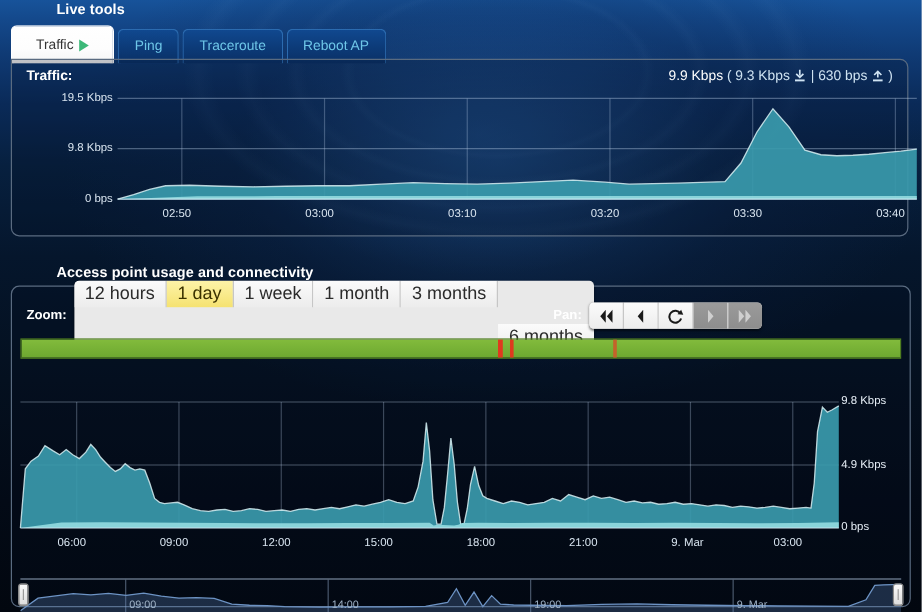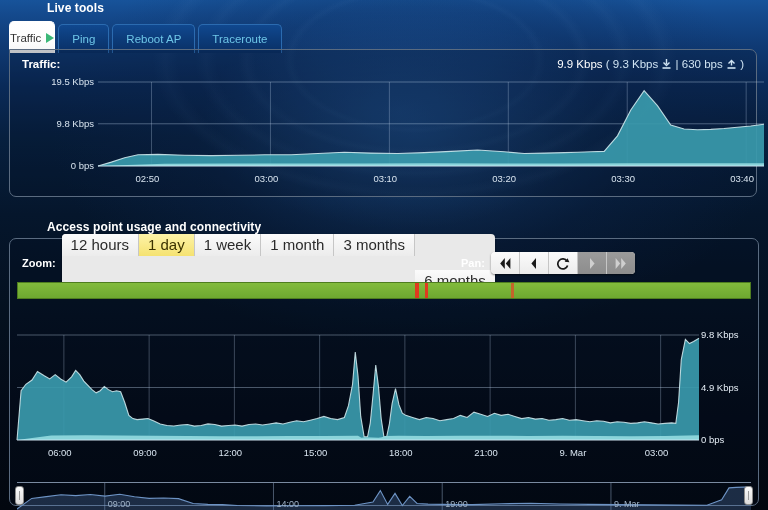--- a/index.html
+++ b/index.html
@@ -49,21 +49,21 @@
     background: linear-gradient(180deg, #10488f 0%, #0c3a77 55%, #0a3066 100%);
     border: 1px solid #2b6bb0;
     border-bottom: none;
     border-radius: 5px 5px 0 0;
   }
   .tab.active {
     color: #333333;
     background: linear-gradient(180deg, #ffffff 0%, #fdfdfd 60%, #f4f4f4 100%);
     border-color: #ffffff;
     height: 32px;
-    padding: 0 0;
+    padding: 0 20px;
   }
   .play-tri {
     width: 0; height: 0;
     border-left: 8px solid #3cb878;
     border-top: 5px solid transparent;
     border-bottom: 5px solid transparent;
     display: inline-block;
   }
 
   
@@ -180,24 +180,24 @@
 
 <div class="tabbar" id="tabbar">
     <div class="tab active">
       <span>Traffic</span>
       <span class="play-tri"></span>
     </div>
     <div class="tab">
       <span>Ping</span>
     </div>
     <div class="tab">
+      <span>Traceroute</span>
+    </div>
+    <div class="tab">
       <span>Reboot AP</span>
-    </div>
-    <div class="tab">
-      <span>Traceroute</span>
     </div>
   </div>
 
 <div class="panel" id="traffic-panel">
   <div class="traffic-label">Traffic:</div>
   <div class="traffic-readout">
     <b>9.9 Kbps</b>
     <span>(</span>
     <span>9.3 Kbps</span>
     <span class="arrow-icon">

